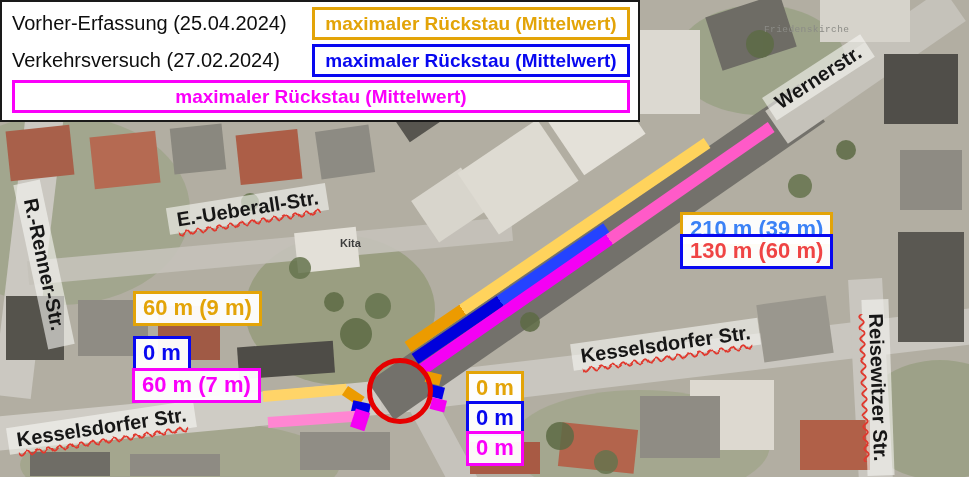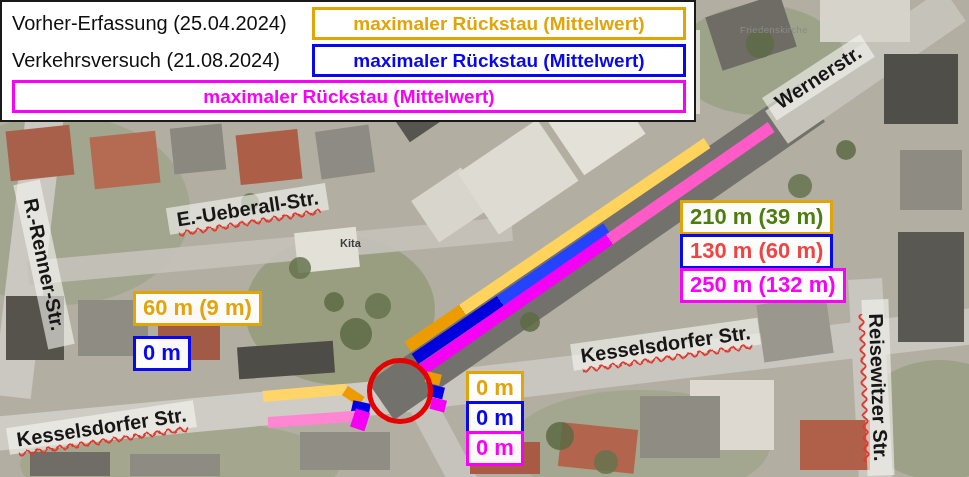--- a/index.html
+++ b/index.html
@@ -29,21 +29,21 @@
   }
   .street.small{font-size:11px;font-weight:700;background:transparent;color:#3c3c3c;padding:0;}
   .street.faint{font-size:9.5px;font-weight:400;background:transparent;color:#8b8b86;padding:0;letter-spacing:.4px;}
   .labels{z-index:4;}
   .mbox{
     position:absolute;background:rgba(255,255,255,.96);border:3.5px solid #000;
     font-weight:700;font-size:22px;line-height:1;padding:3px 7px 4px;white-space:nowrap;
   }
   .mbox.ne{left:680px;}
   .legend{
-    position:absolute;left:0;top:0;width:696px;height:122px;z-index:5;
+    position:absolute;left:0;top:0;width:640px;height:122px;z-index:5;
     background:#fff;border:2px solid #1a1a1a;box-sizing:border-box;
     display:flex;flex-direction:column;justify-content:space-between;
     padding:5px 8px 7px 10px;
   }
   .legend-row{display:flex;align-items:center;}
   .legend-scenario{width:300px;font-size:20px;color:#0e0e0e;}
   .legend-metric{
     flex:1;border:3px solid #000;background:#fff;text-align:center;
     font-weight:700;font-size:19px;line-height:1;padding:4px 0;
   }
@@ -143,44 +143,44 @@
   <div class="junction-circle"></div>
 
   <div class="layer streets">
     <div class="street wavy" style="left:8px;top:428px;transform:rotate(-8.5deg);transform-origin:left center;">Kesselsdorfer Str.</div>
     <div class="street wavy" style="left:572px;top:344px;transform:rotate(-8deg);transform-origin:left center;">Kesselsdorfer Str.</div>
     <div class="street wavy" style="left:168px;top:208px;transform:rotate(-9deg);transform-origin:left center;">E.-Ueberall-Str.</div>
     <div class="street" style="left:-40px;top:251px;width:150px;text-align:center;transform:rotate(78deg);">R.-Renner-Str.</div>
     <div class="street" style="left:760px;top:64px;transform:rotate(-33deg);">Wernerstr.</div>
     <div class="street wavy" style="left:790px;top:374px;width:158px;text-align:center;transform:rotate(88deg);">Reisewitzer Str.</div>
     <div class="street small" style="left:308px;top:237px;padding-left:32px;">Kita</div>
-    <div class="street faint" style="left:740px;top:24px;">Friedenskirche</div>
+    <div class="street faint" style="left:764px;top:24px;font-family:Liberation Mono, monospace;">Friedenskirche</div>
   </div>
 
   <div class="layer labels">
 
-    <div class="mbox ne" style="top: 200px; color: #4d7c0f; border-color: rgb(227, 164, 8);">210 m (39 m)</div>
+    <div class="mbox ne" style="top: 212px; color: #3b82f6; border-color: rgb(227, 164, 8);">210 m (39 m)</div>
     <div class="mbox ne" style="top: 234px; color: #ef4444; border-color: rgb(8, 8, 240);">130 m (60 m)</div>
-    <div class="mbox ne" style="top: 268px; color: rgb(250, 0, 250); border-color: rgb(250, 0, 250);">250 m (132 m)</div>
 
     <div class="mbox" style="left: 133px; top: 291px; color: rgb(227, 164, 8); border-color: rgb(227, 164, 8);">60 m (9 m)</div>
     <div class="mbox" style="left: 133px; top: 336px; color: rgb(8, 8, 240); border-color: rgb(8, 8, 240);">0 m</div>
+    <div class="mbox" style="left: 132px; top: 368px; color: rgb(250, 0, 250); border-color: rgb(250, 0, 250);">60 m (7 m)</div>
 
     <div class="mbox" style="left: 466px; top: 371px; color: rgb(227, 164, 8); border-color: rgb(227, 164, 8);">0 m</div>
     <div class="mbox" style="left: 466px; top: 401px; color: rgb(8, 8, 240); border-color: rgb(8, 8, 240);">0 m</div>
     <div class="mbox" style="left: 466px; top: 431px; color: rgb(250, 0, 250); border-color: rgb(250, 0, 250);">0 m</div>
   </div>
 
   <div class="legend">
     <div class="legend-row">
       <span class="legend-scenario">Vorher-Erfassung (25.04.2024)</span>
       <span class="legend-metric" style="color: rgb(227, 164, 8); border-color: rgb(227, 164, 8);">maximaler Rückstau (Mittelwert)</span>
     </div>
     <div class="legend-row">
-      <span class="legend-scenario">Verkehrsversuch (21.08.2024)</span>
+      <span class="legend-scenario">Verkehrsversuch (27.02.2024)</span>
       <span class="legend-metric" style="color: rgb(8, 8, 240); border-color: rgb(8, 8, 240);">maximaler Rückstau (Mittelwert)</span>
     </div>
     <div class="legend-row">
       <span class="legend-metric" style="color: rgb(250, 0, 250); border-color: rgb(250, 0, 250);">maximaler Rückstau (Mittelwert)</span>
     </div>
   </div>
 
 </div>
 
 </body></html>

